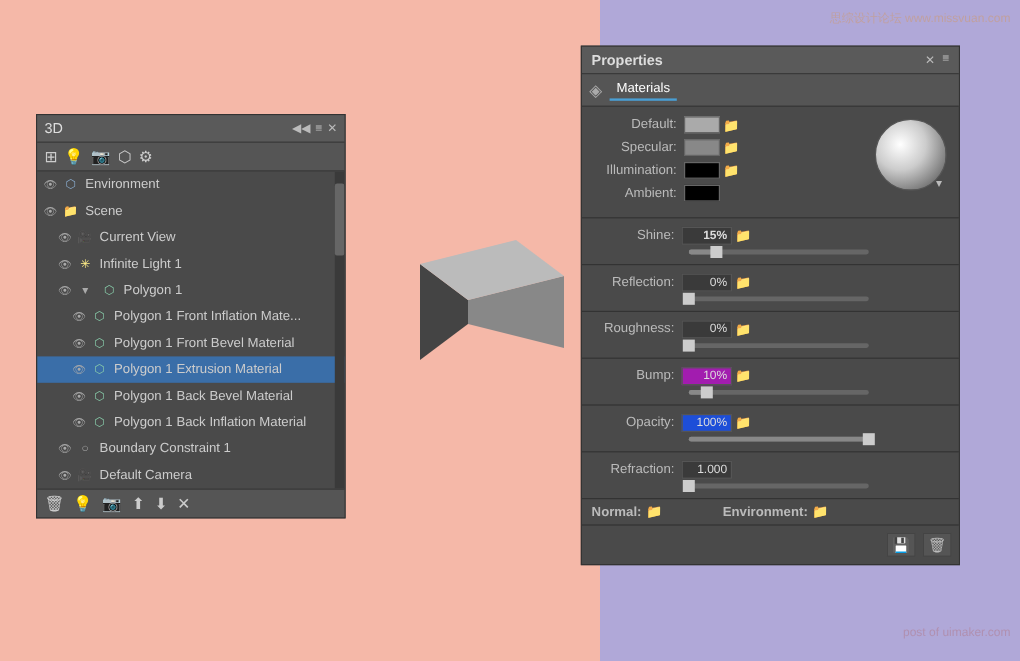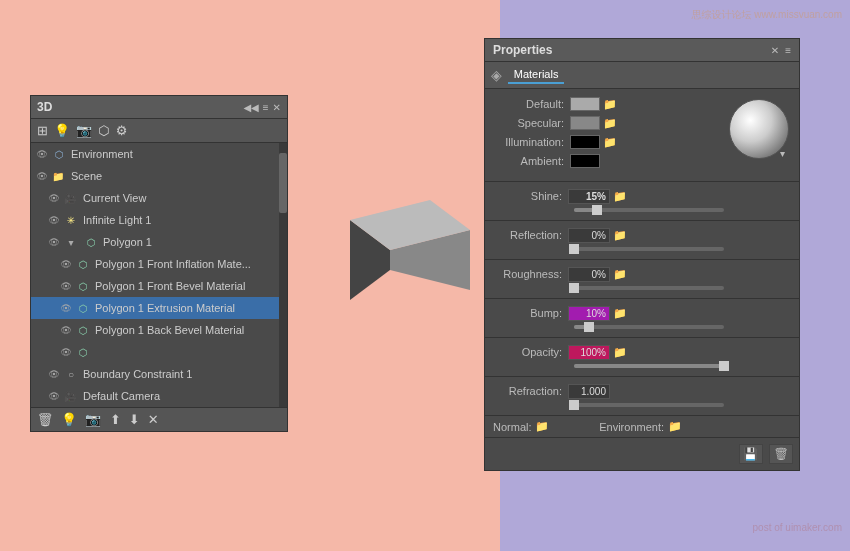--- a/index.html
+++ b/index.html
@@ -55,21 +55,21 @@
       background: #5a5a5a;
       padding: 4px 6px;
       display: flex;
       align-items: center;
       justify-content: space-between;
       border-bottom: 1px solid #333;
     }
     .panel-3d-title {
       color: #ddd;
       font-size: 12px;
-      font-weight: bold;
+      font-weight: normal;
     }
     .panel-3d-controls {
       display: flex;
       align-items: center;
       gap: 4px;
     }
     .panel-icon {
       color: #bbb;
       font-size: 10px;
       cursor: pointer;
@@ -330,20 +330,21 @@
       color: #bbb;
       font-size: 10px;
     }
 
     
     .normal-env-row {
       display: flex;
       align-items: center;
       padding: 4px 8px;
       border-top: 1px solid #333;
+      font-weight: bold;
     }
     .ne-label {
       color: #bbb;
       font-size: 11px;
       margin-right: 4px;
     }
     .ne-icon {
       color: #bbb;
       font-size: 11px;
       margin-right: 20px;
@@ -447,20 +448,21 @@
 
     <div class="list-item sub2">
       <span class="eye-icon">👁</span>
       <span class="item-icon" style="color:#88ccaa;">⬡</span>
       <span class="item-label">Polygon 1 Back Bevel Material</span>
     </div>
 
     <div class="list-item sub2">
       <span class="eye-icon">👁</span>
       <span class="item-icon" style="color:#88ccaa;">⬡</span>
+      <span class="item-label">Polygon 1 Back Inflation Material</span>
     </div>
 
     <div class="list-item sub">
       <span class="eye-icon">👁</span>
       <span class="item-icon" style="color:#aaa;">○</span>
       <span class="item-label">Boundary Constraint 1</span>
     </div>
 
     <div class="list-item sub">
       <span class="eye-icon">👁</span>
@@ -579,21 +581,21 @@
       <div class="slider-track">
         <div class="slider-fill" style="width:10%;"></div>
         <div class="slider-thumb" style="left:10%;"></div>
       </div>
     </div>
   </div>
 
   <div class="prop-section">
     <div class="prop-row">
       <span class="prop-label">Opacity:</span>
-      <input class="prop-value" value="100%" readonly="" style="background: #be185d; border: 1px solid rgb(85, 85, 85); color: rgb(221, 221, 221); font-size: 10px; width: 42px; padding: 1px 3px;">
+      <input class="prop-value" value="100%" readonly="" style="background: #1d4ed8; border: 1px solid rgb(85, 85, 85); color: rgb(221, 221, 221); font-size: 10px; width: 42px; padding: 1px 3px;">
       <span class="prop-folder">📁</span>
     </div>
     <div class="slider-row">
       <div class="slider-track">
         <div class="slider-fill" style="width:100%;"></div>
         <div class="slider-thumb" style="left:100%;"></div>
       </div>
     </div>
   </div>
 

